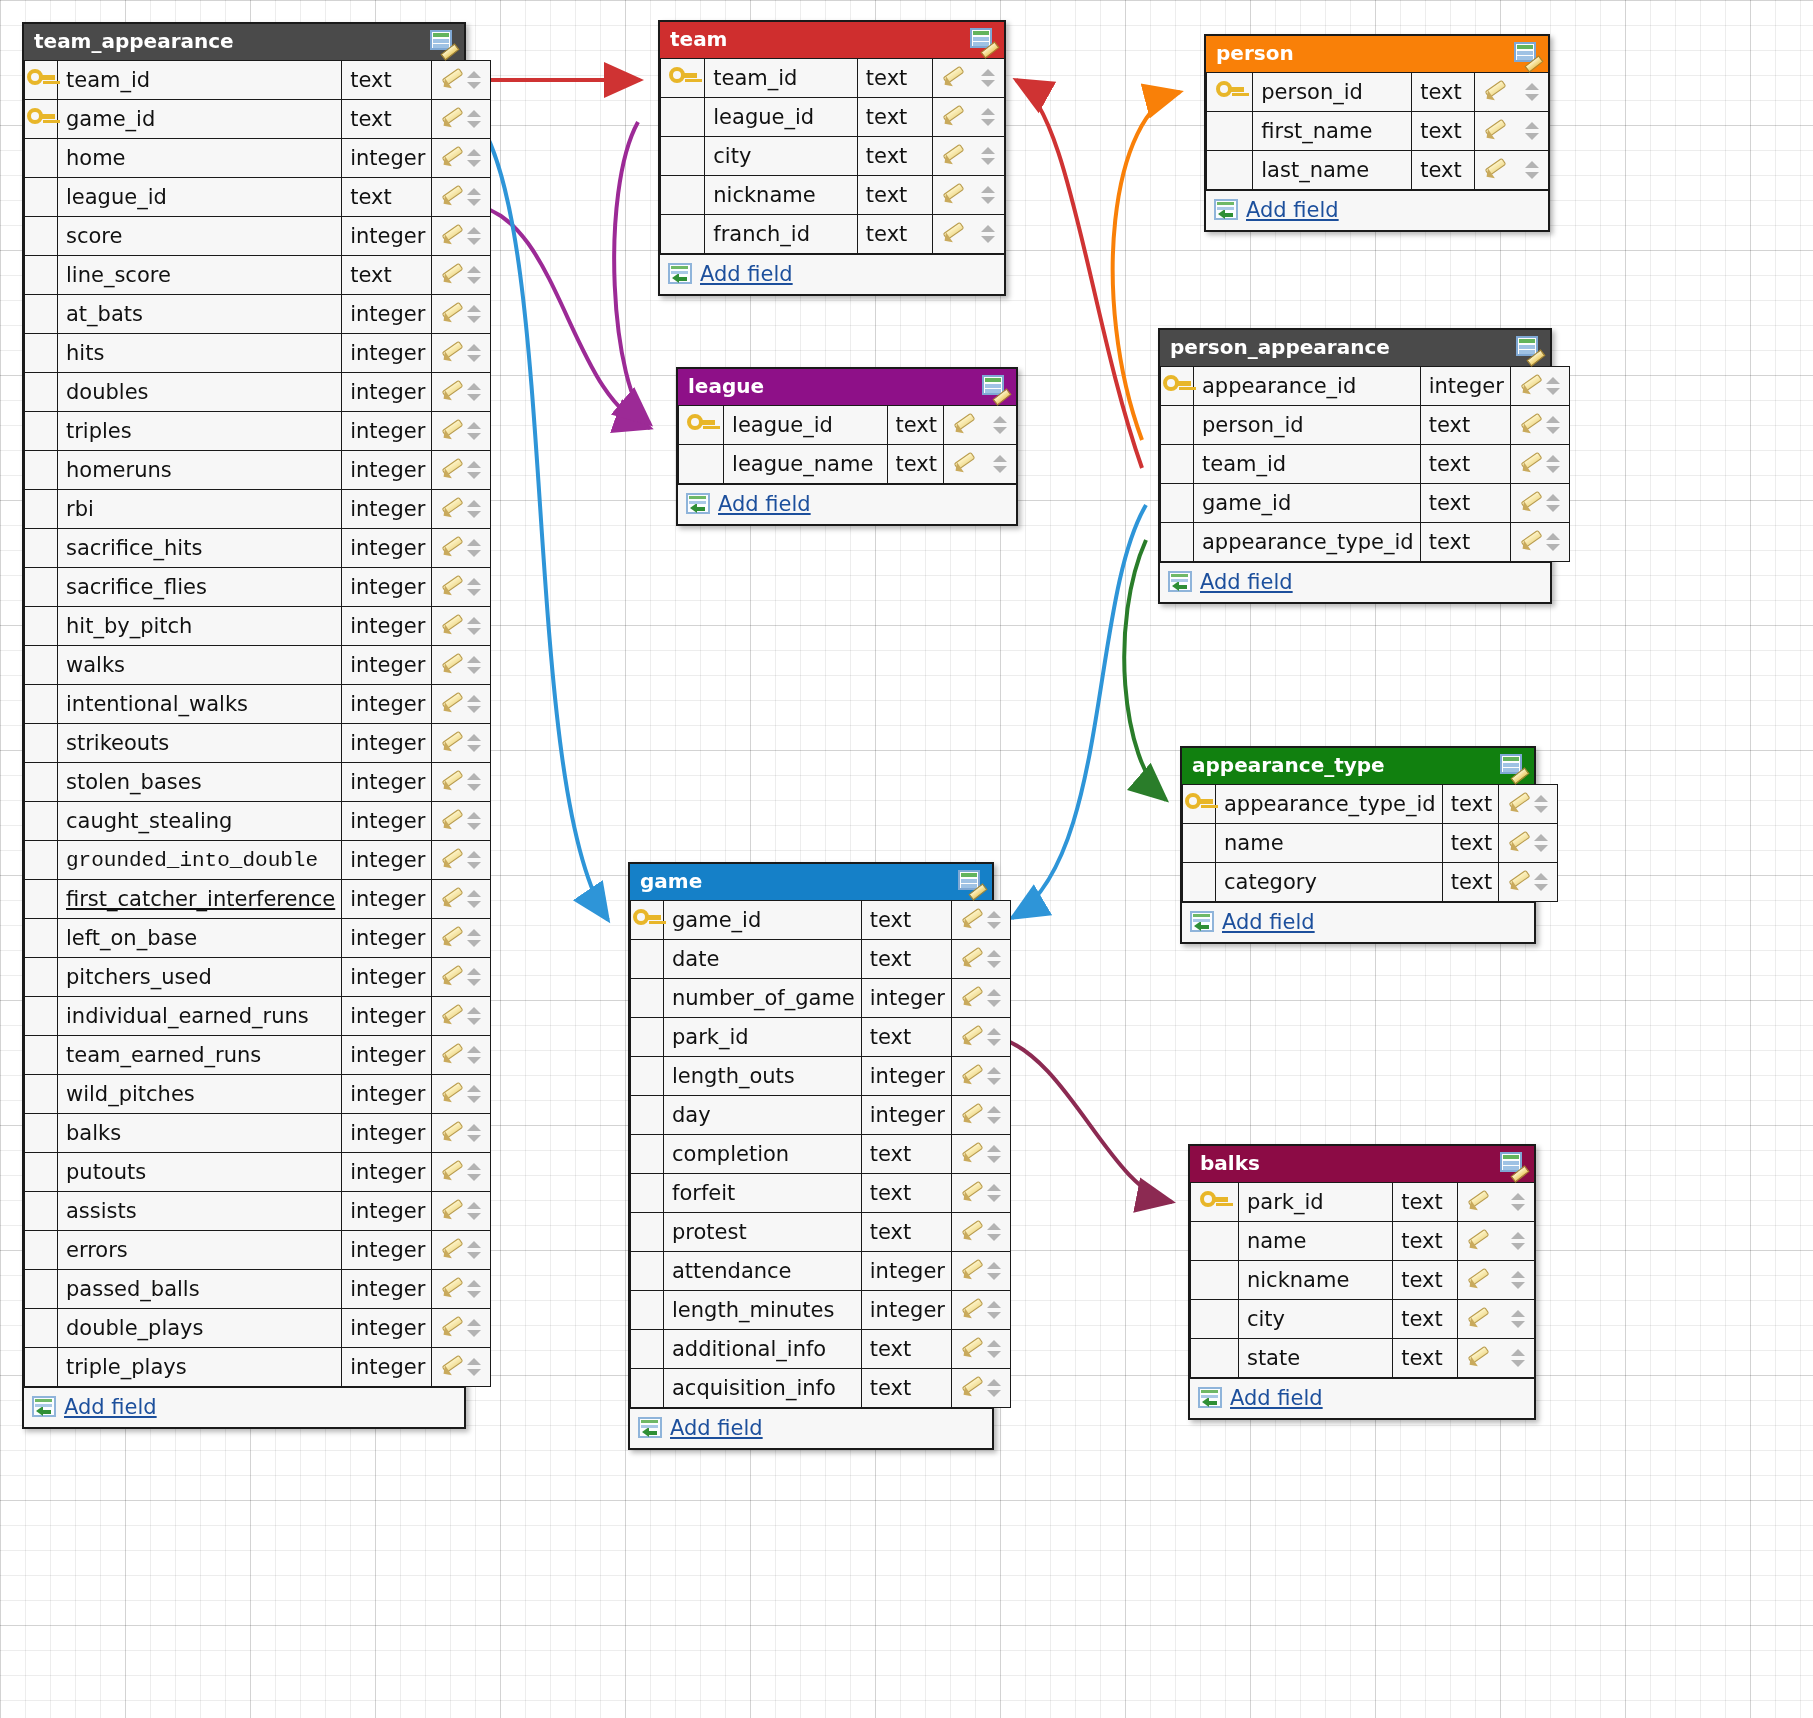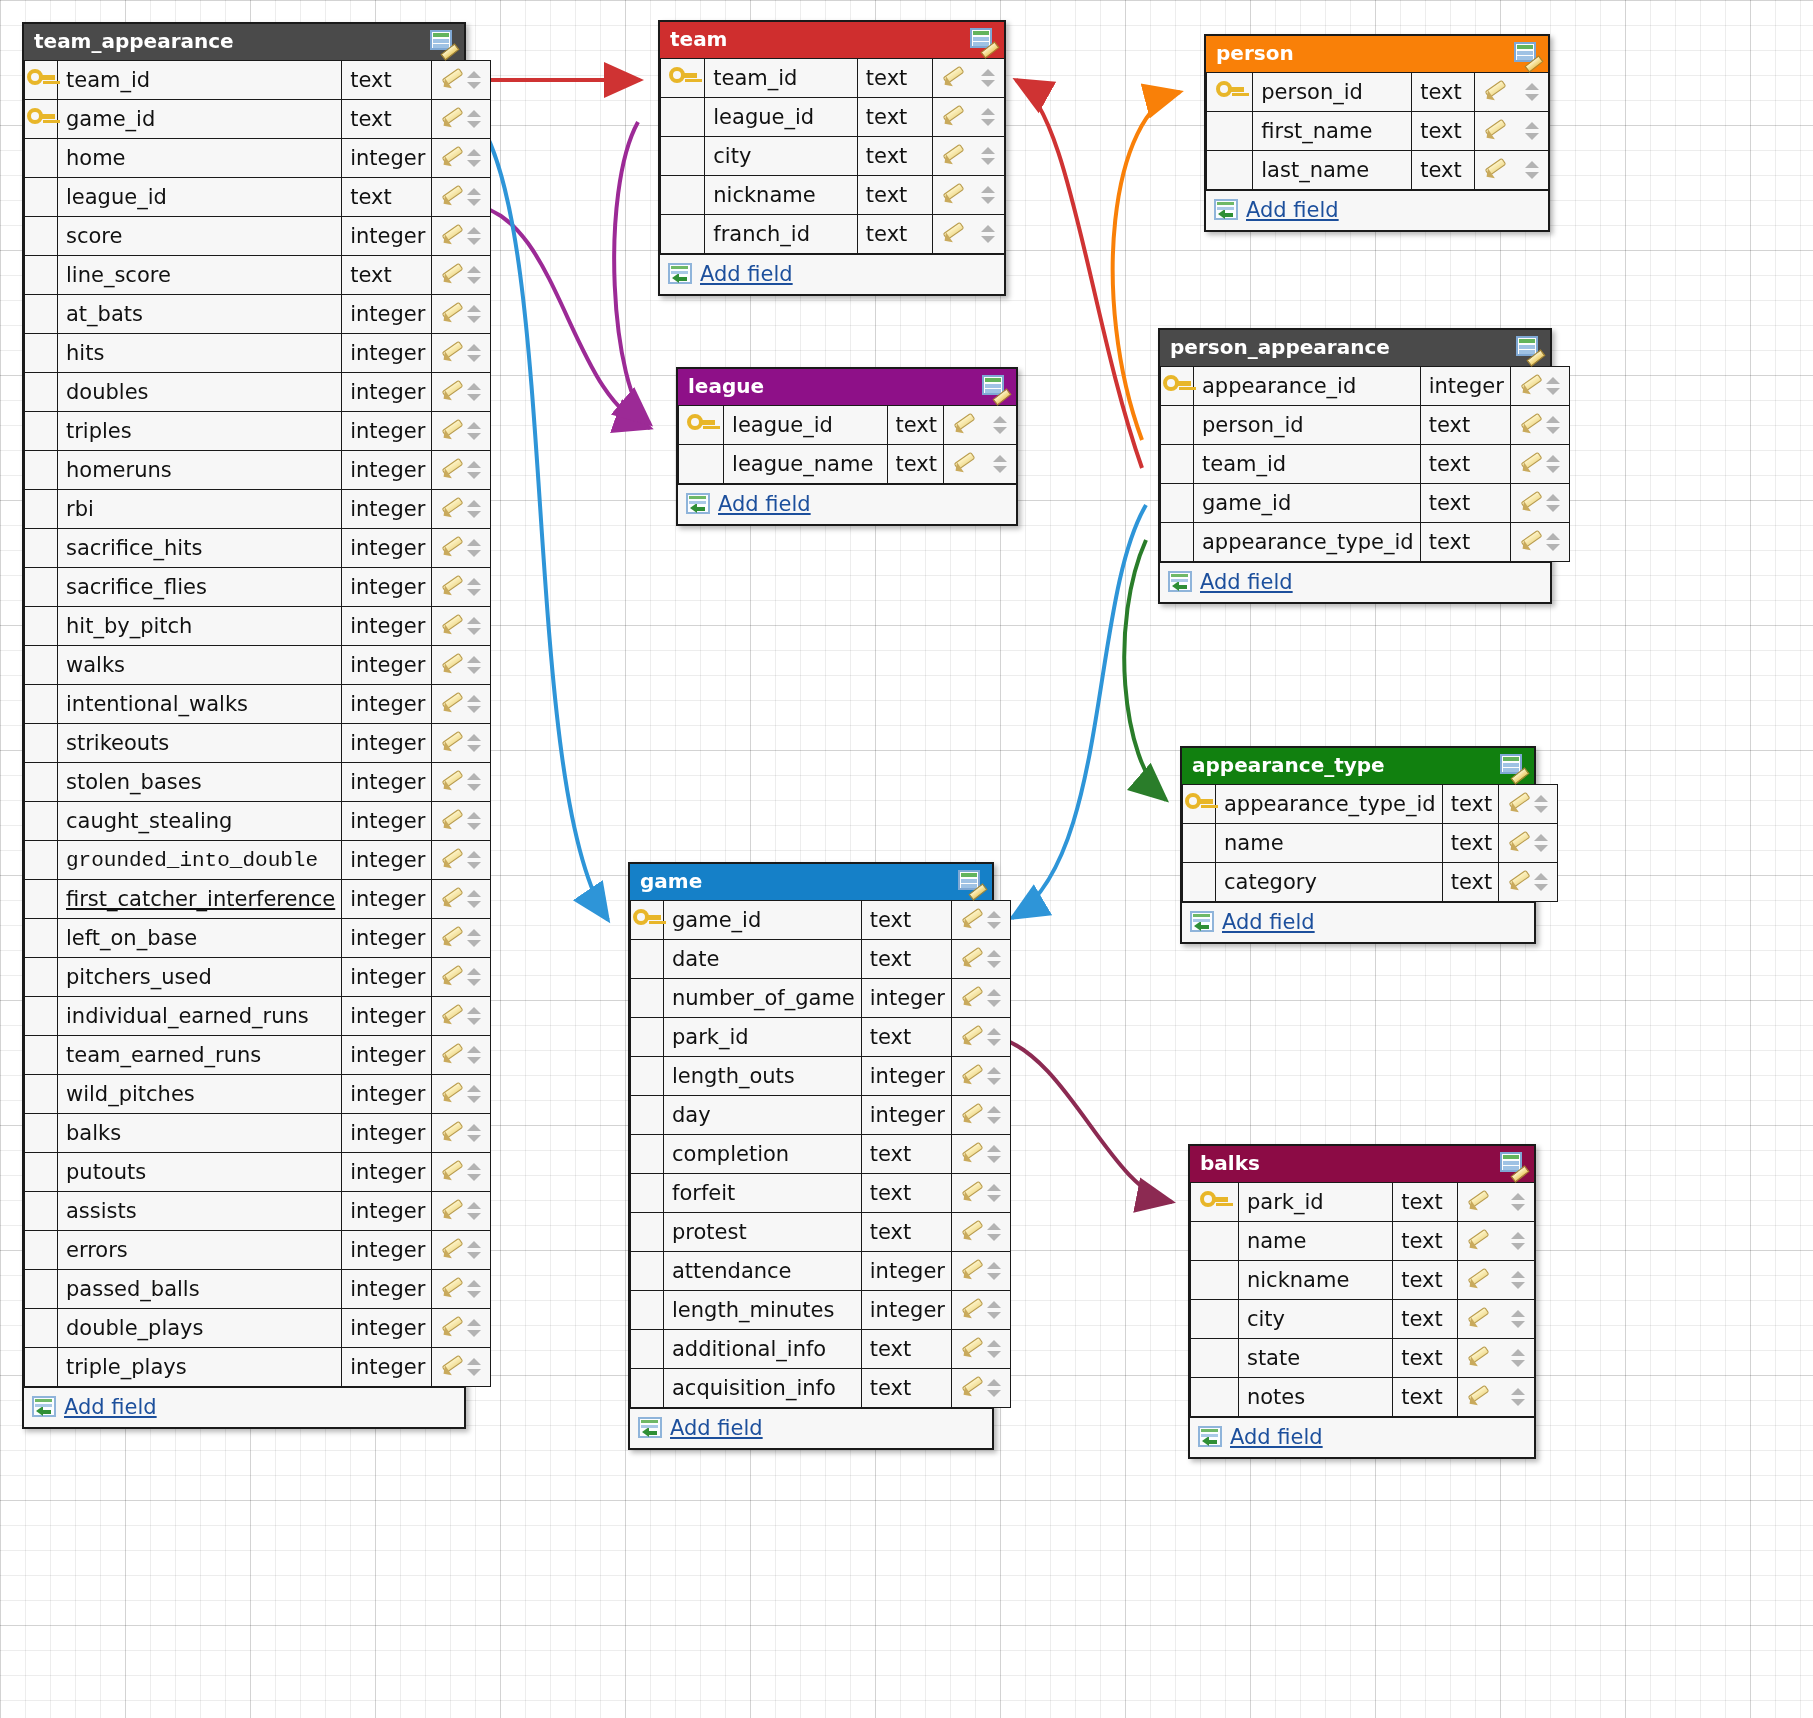--- a/index.html
+++ b/index.html
@@ -1070,31 +1070,20 @@
           <div class="cell c-key"></div>
           <div class="cell c-name" style="width: 148px;">state</div>
           <div class="cell c-type" style="width: 62px;">text</div>
           <div class="cell c-tools">
             <div class="tools-inner">
               <span class="pencil"></span>
               <span class="spin"></span>
             </div>
           </div>
         </div>
-        <div class="row">
-          <div class="cell c-key"></div>
-          <div class="cell c-name" style="width: 148px;">notes</div>
-          <div class="cell c-type" style="width: 62px;">text</div>
-          <div class="cell c-tools">
-            <div class="tools-inner">
-              <span class="pencil"></span>
-              <span class="spin"></span>
-            </div>
-          </div>
-        </div>
       </div>
       <div class="addrow">
         <span class="addico">
           <span class="add-arrow"></span>
           <span class="add-arrow2"></span>
         </span>
         <span class="add-label">Add field</span>
       </div>
     </div>
   </div>

